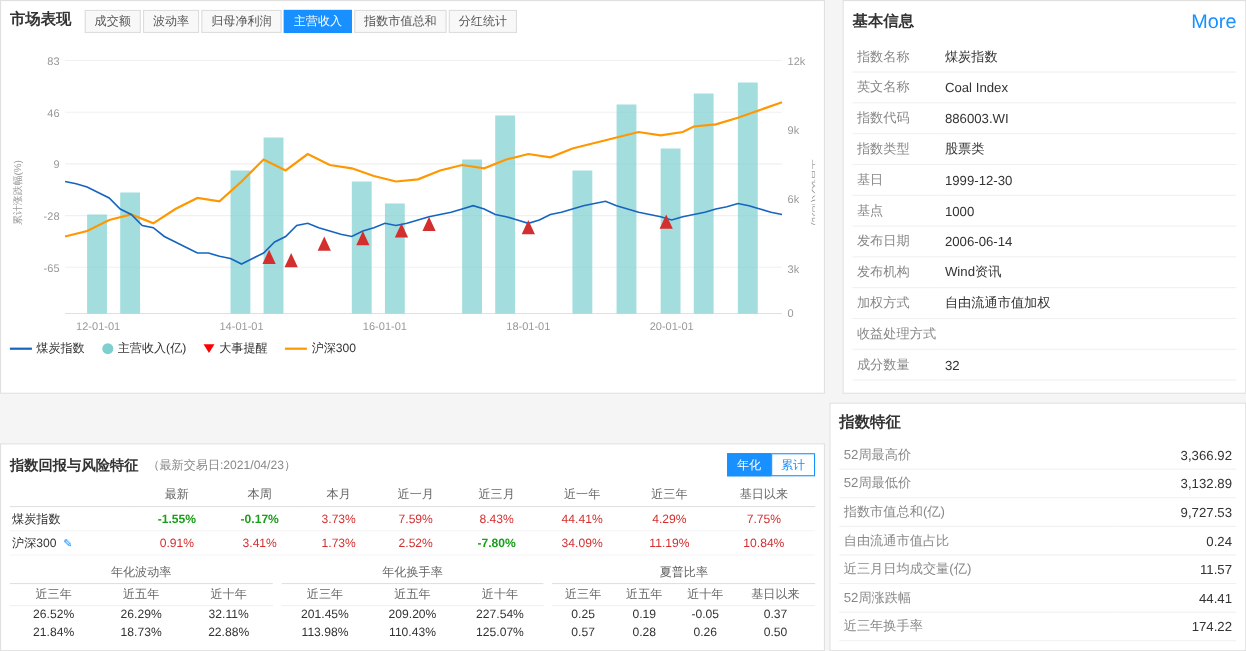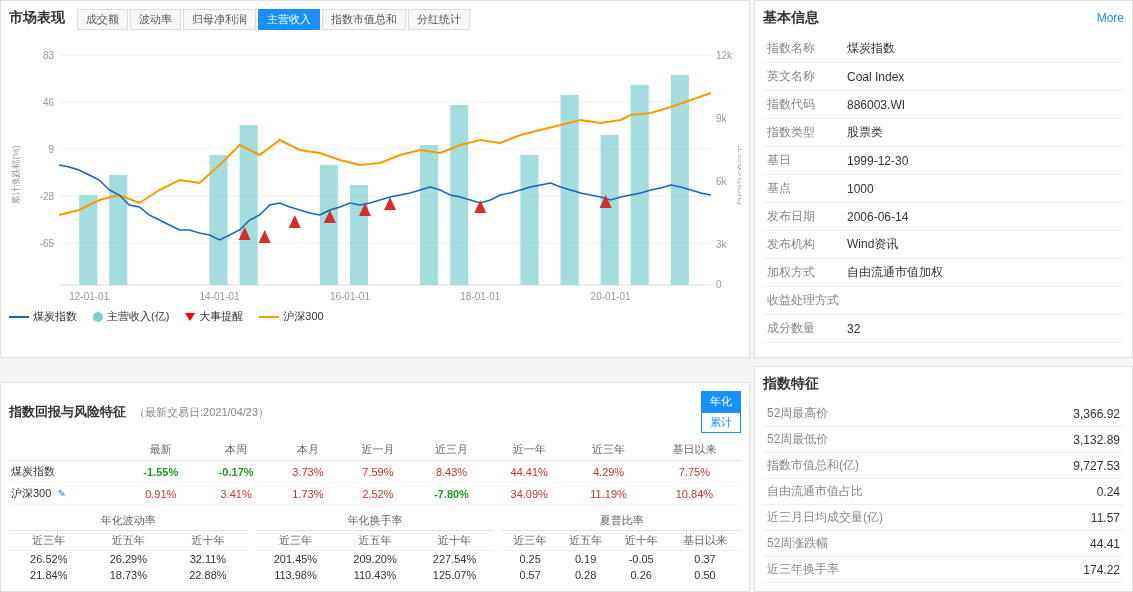--- a/index.html
+++ b/index.html
@@ -21,40 +21,40 @@
     
     .chart-area { width: 100%; height: 270px; position: relative; }
     
     .chart-legend { display: flex; gap: 16px; margin-top: 4px; font-size: 11px; }
     .legend-item { display: flex; align-items: center; gap: 4px; }
     .legend-line { width: 20px; height: 2px; }
     .legend-circle { width: 10px; height: 10px; border-radius: 50%; }
     .legend-triangle { width: 0; height: 0; border-left: 5px solid transparent; border-right: 5px solid transparent; border-top: 8px solid red; }
     
     
-    .basic-info-panel { flex: 1; background: #fff; border: 1px solid #e0e0e0; margin-left: 4px; padding: 8px; }
+    .basic-info-panel { flex: 1; background: #fff; border: 1px solid #e0e0e0; margin-left: 16px; padding: 8px; }
     .panel-header { display: flex; justify-content: space-between; align-items: center; margin-bottom: 8px; }
     .panel-title { font-size: 14px; font-weight: bold; color: #333; }
-    .more-link { color: #1890ff; font-size: 12px; cursor: pointer; }
+    .more-link { color: #1890ff; font-size: 18px; cursor: pointer; }
     
     .info-table { width: 100%; border-collapse: collapse; }
     .info-table tr { border-bottom: 1px solid #f0f0f0; }
     .info-table td { padding: 5px 4px; font-size: 12px; }
     .info-table td:first-child { color: #888; white-space: nowrap; width: 80px; }
     .info-table td:last-child { color: #333; font-weight: 500; }
     
     
     .bottom-row { display: flex; height: 232px; margin-top: 4px; align-items: flex-end; }
     
     
     .return-panel { flex: 0 0 750px; background: #fff; border: 1px solid #e0e0e0; padding: 8px; }
     .return-header { display: flex; align-items: center; gap: 8px; margin-bottom: 6px; }
     .return-title { font-size: 13px; font-weight: bold; }
     .return-date { font-size: 11px; color: #888; }
-    .toggle-buttons { margin-left: auto; display: flex; flex-direction: column; }
+    .toggle-buttons { margin-left: auto; display: flex; }
     .toggle-btn { padding: 2px 8px; font-size: 11px; border: 1px solid #1890ff; cursor: pointer; }
     .toggle-btn.active { background: #1890ff; color: #fff; }
     .toggle-btn:not(.active) { background: #fff; color: #1890ff; }
     
     .return-table { width: 100%; border-collapse: collapse; font-size: 11px; }
     .return-table th { text-align: center; padding: 3px 2px; color: #666; font-weight: normal; border-bottom: 1px solid #e0e0e0; }
     .return-table td { text-align: center; padding: 3px 2px; border-bottom: 1px solid #f5f5f5; }
     .return-table .row-label { text-align: left; color: #333; font-weight: 500; }
     .neg { color: #1a9e1a; font-weight: bold; }
     .pos { color: #d32f2f; }

